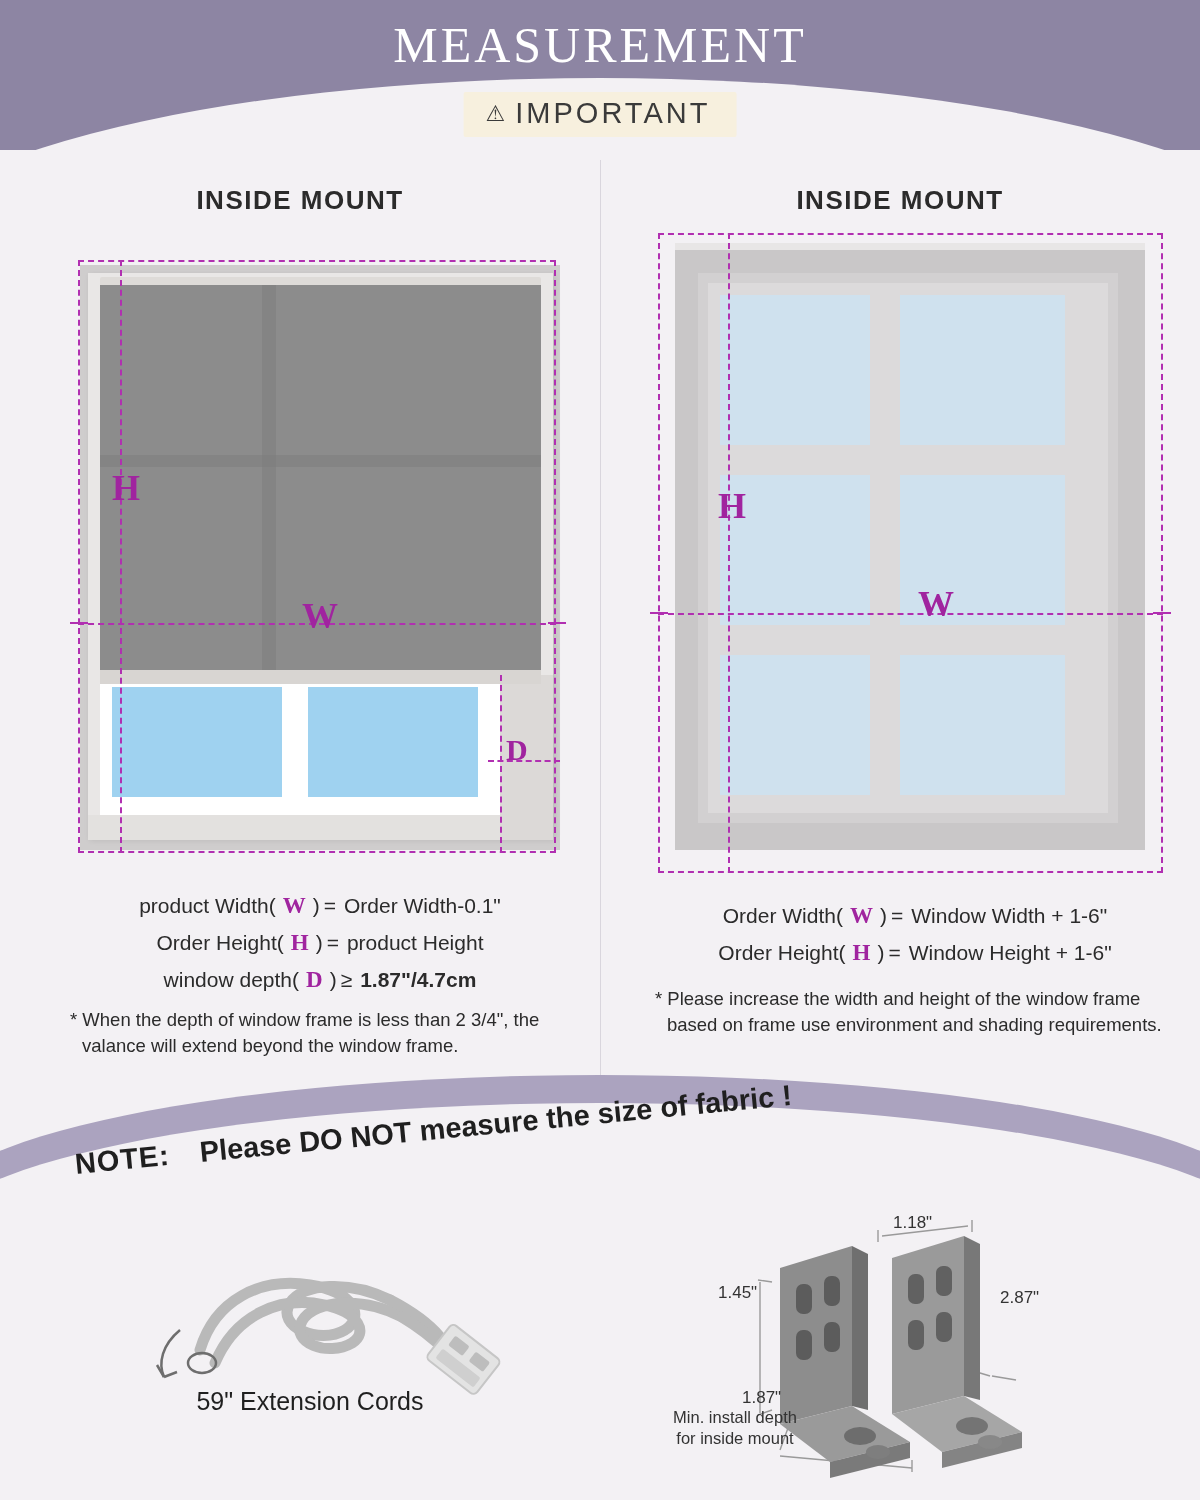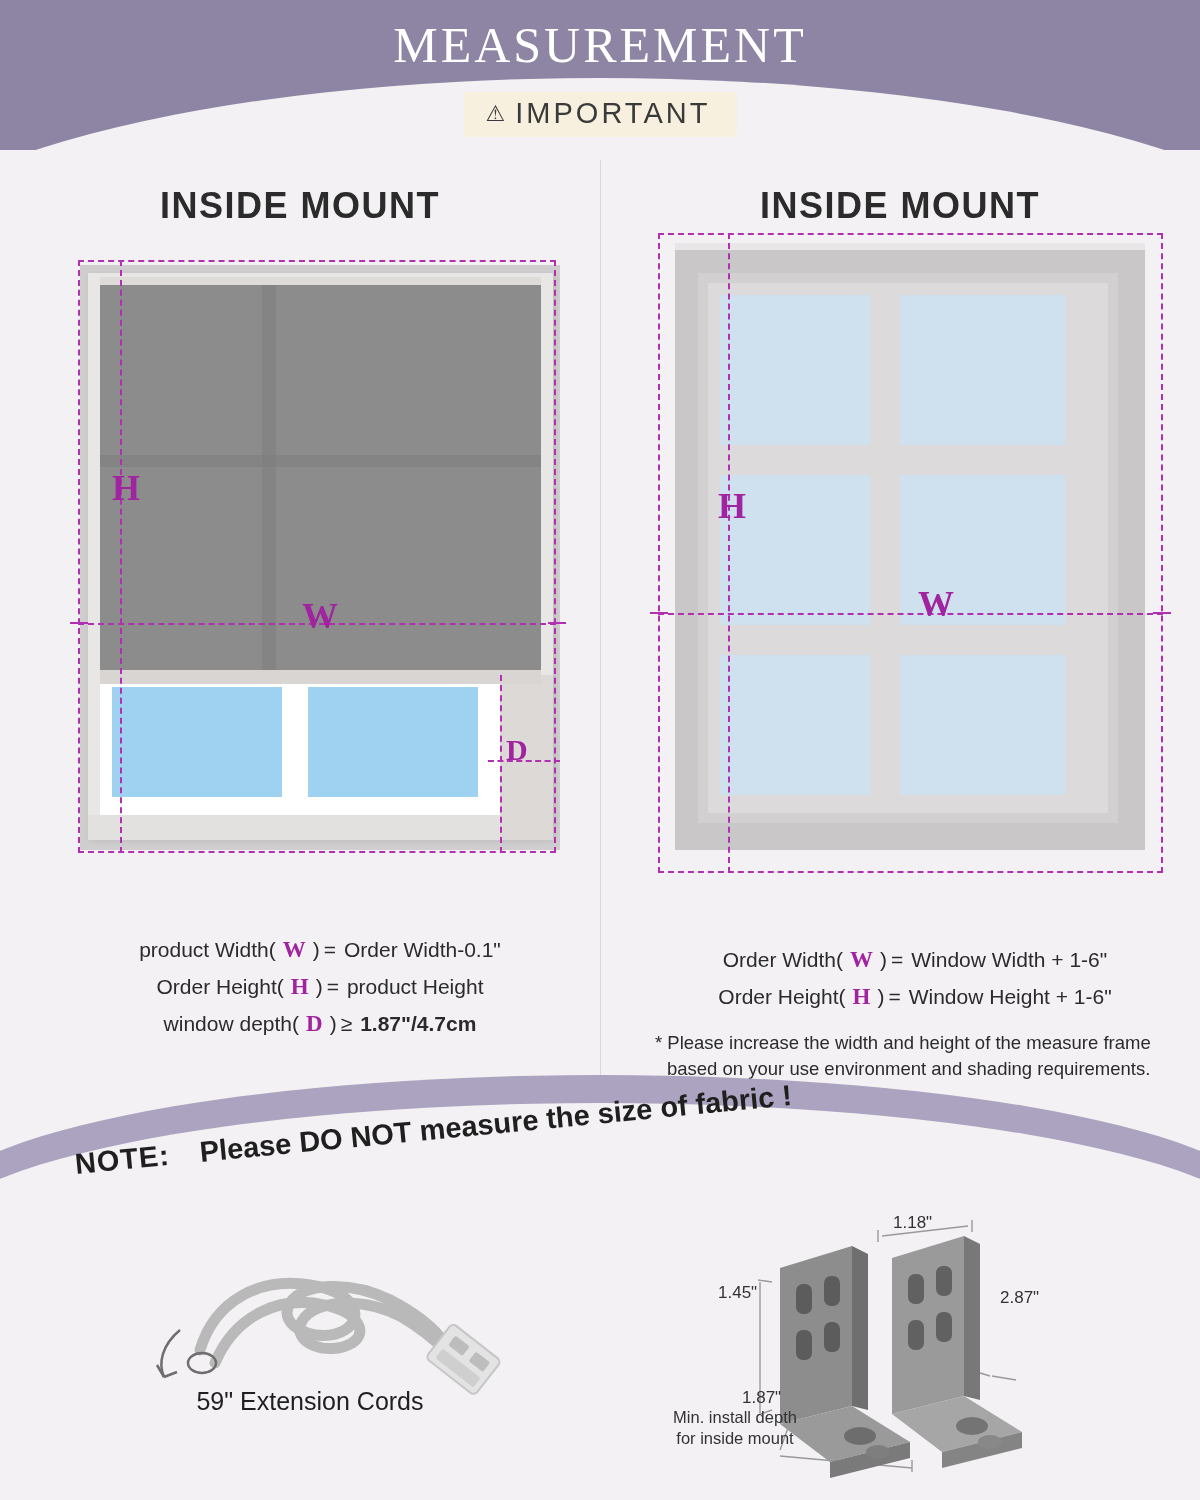--- a/index.html
+++ b/index.html
@@ -41,21 +41,21 @@
     font-size:22px; color:#3a3a3a; line-height:1;
   }
   .header-badge .badge-text {
     font-family:"Liberation Sans", sans-serif;
     font-size:29px; letter-spacing:3px; color:#3a3a3a; font-weight:400;
   }
 
   
   .col-title {
     position:absolute;
-    font-size:36px; font-weight:bold; letter-spacing:1.5px; color:#2b2b2b;
+    font-size:26px; font-weight:bold; letter-spacing:1.5px; color:#2b2b2b;
     text-align:center;
   }
   #title-inside  { left:80px;  top:185px; width:440px; }
   #title-outside { left:680px; top:185px; width:440px; }
 
   .divider {
     position:absolute; left:600px; top:160px; width:1px; height:990px;
     background:#d9d6dd;
   }
 
@@ -139,21 +139,21 @@
     color:#a0249f; font-weight:bold;
     font-family:"Liberation Serif", serif;
   }
   .mlabel.big { font-size:36px; }
   .mlabel.med { font-size:30px; }
   .cap-h {
     position:absolute; width:18px; height:2px; background:#b12fb1;
   }
 
   
-  .spec-list { position:absolute;margin-top:44px; }
+  .spec-list { position:absolute; }
   #spec-inside  { left:70px;  top:893px; width:500px; }
   #spec-outside { left:655px; top:903px; width:520px; }
 
   .spec-row {
     display:flex; align-items:baseline; justify-content:center;
     font-size:21px; color:#2b2b2b; margin-bottom:11px;
     white-space:nowrap;
   }
   .spec-row .lbl { }
   .spec-row .sym {
@@ -298,40 +298,41 @@
     <span class="val">product Height</span>
   </div>
   <div class="spec-row">
     <span class="lbl">window depth</span>
     <span class="paren">(</span>
     <span class="sym">D</span>
     <span class="paren">)</span>
     <span class="eq">≥</span>
     <span class="val bold">1.87"/4.7cm</span>
   </div>
+  <div class="note-star">* When the depth of window frame is less than 2 3/4", the valance will extend beyond the window frame.</div>
 </div>
 
 <div class="spec-list" id="spec-outside">
   <div class="spec-row">
     <span class="lbl">Order Width</span>
     <span class="paren">(</span>
     <span class="sym">W</span>
     <span class="paren">)</span>
     <span class="eq">=</span>
     <span class="val">Window Width + 1-6"</span>
   </div>
   <div class="spec-row">
     <span class="lbl">Order Height</span>
     <span class="paren">(</span>
     <span class="sym">H</span>
     <span class="paren">)</span>
     <span class="eq">=</span>
     <span class="val">Window Height + 1-6"</span>
   </div>
-  <div class="note-star">* Please increase the width and height of the measure frame based on your use environment and shading requirements.</div>
+  <div class="note-star">* Please increase the width and height of the window frame based on frame use environment and shading requirements.</div>
 </div>
 
 <div class="bottom-band">
   <div class="purple"></div>
   <div class="white"></div>
 </div>
 <div class="note-text">
   <span class="note-lead">NOTE:</span>
   <span style="display:inline-block;width:14px;"></span>
   <span>Please DO NOT measure the size of fabric !</span>

